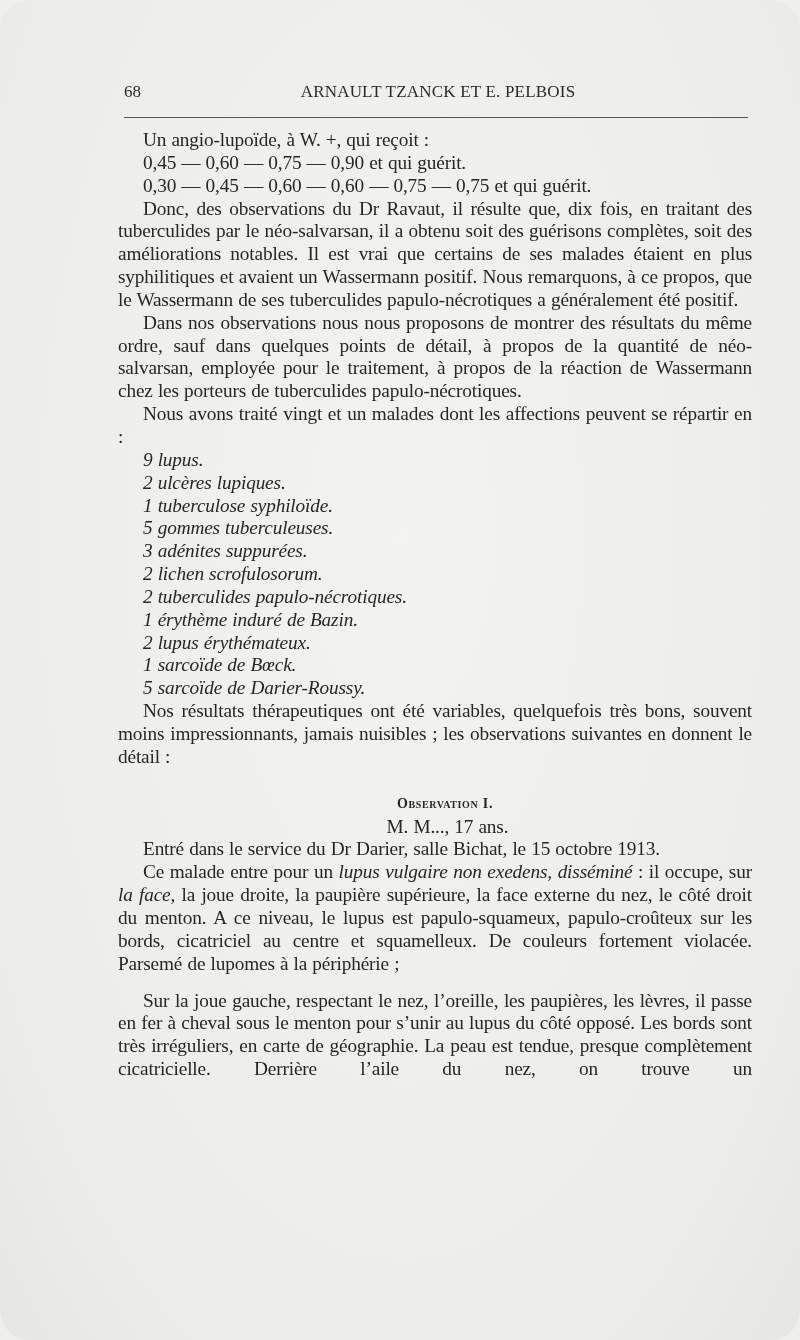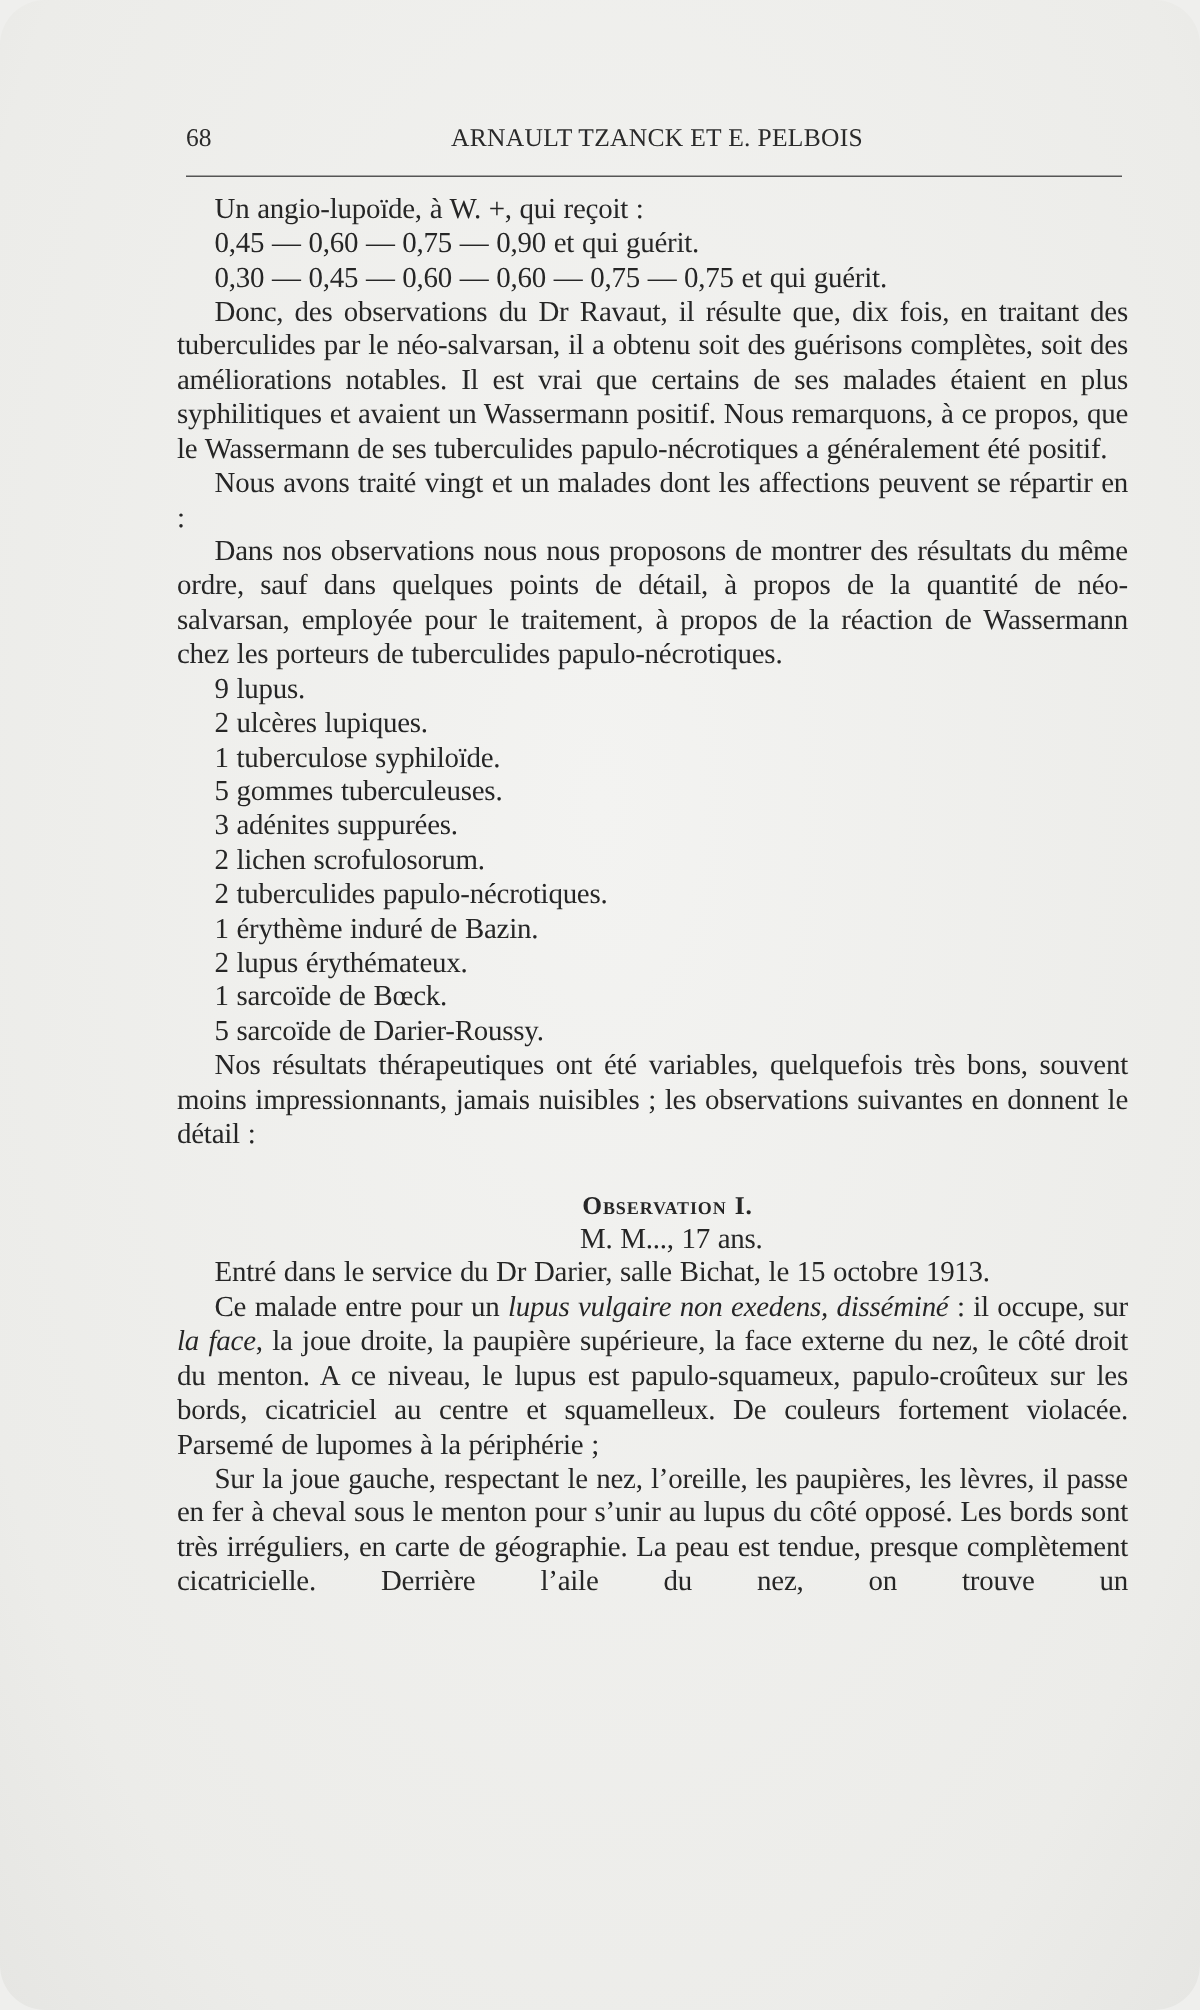--- a/index.html
+++ b/index.html
@@ -66,66 +66,68 @@
       word-spacing: 0.5px;
     }
     .p {
       margin: 0;
       text-indent: 25px;
     }
     .list {
       margin: 0;
       padding: 0;
       list-style: none;
+      font-style: italic;
     }
     .list li {
       padding-left: 25px;
       text-align: left;
     }
     .obs-heading {
       margin: 0;
       margin-top: 22px;
       text-align: center;
       font-variant: small-caps;
-      font-size: 17px;
+      font-size: 14px;
       letter-spacing: 0.6px;
       line-height: 25px;
       padding-left: 20px;
     }
     .patient {
       margin: 0;
       text-indent: 25px;
       text-align: center;
     }
     em {
       font-style: italic;
     }
     .last-line-justify {
       text-align-last: justify;
+      margin-top: 14px;
     }
   </style>
 </head>
 <body>
 
 <div class="page">
 
   <div class="running-head">
     <span class="page-number">68</span>
     <span class="running-title">ARNAULT TZANCK ET E. PELBOIS</span>
   </div>
 
   <div class="head-rule"></div>
 
   <div class="body-text">
     <p class="p">Un angio-lupoïde, à W. +, qui reçoit :</p>
     <p class="p">0,45 — 0,60 — 0,75 — 0,90 et qui guérit.</p>
     <p class="p">0,30 — 0,45 — 0,60 — 0,60 — 0,75 — 0,75 et qui guérit.</p>
     <p class="p">Donc, des observations du Dr Ravaut, il résulte que, dix fois, en traitant des tuberculides par le néo-salvarsan, il a obtenu soit des guérisons complètes, soit des améliorations notables. Il est vrai que certains de ses malades étaient en plus syphilitiques et avaient un Wassermann positif. Nous remarquons, à ce propos, que le Wassermann de ses tuberculides papulo-nécrotiques a généralement été positif.</p>
+    <p class="p">Dans nos observations nous nous proposons de montrer des résultats du même ordre, sauf dans quelques points de détail, à propos de la quantité de néo-salvarsan, employée pour le traitement, à propos de la réaction de Wassermann chez les porteurs de tuberculides papulo-nécrotiques.</p>
     <p class="p">Nous avons traité vingt et un malades dont les affections peuvent se répartir en :</p>
-    <p class="p">Dans nos observations nous nous proposons de montrer des résultats du même ordre, sauf dans quelques points de détail, à propos de la quantité de néo-salvarsan, employée pour le traitement, à propos de la réaction de Wassermann chez les porteurs de tuberculides papulo-nécrotiques.</p>
 
     <ul class="list">
       <li>9 lupus.</li>
       <li>2 ulcères lupiques.</li>
       <li>1 tuberculose syphiloïde.</li>
       <li>5 gommes tuberculeuses.</li>
       <li>3 adénites suppurées.</li>
       <li>2 lichen scrofulosorum.</li>
       <li>2 tuberculides papulo-nécrotiques.</li>
       <li>1 érythème induré de Bazin.</li>

